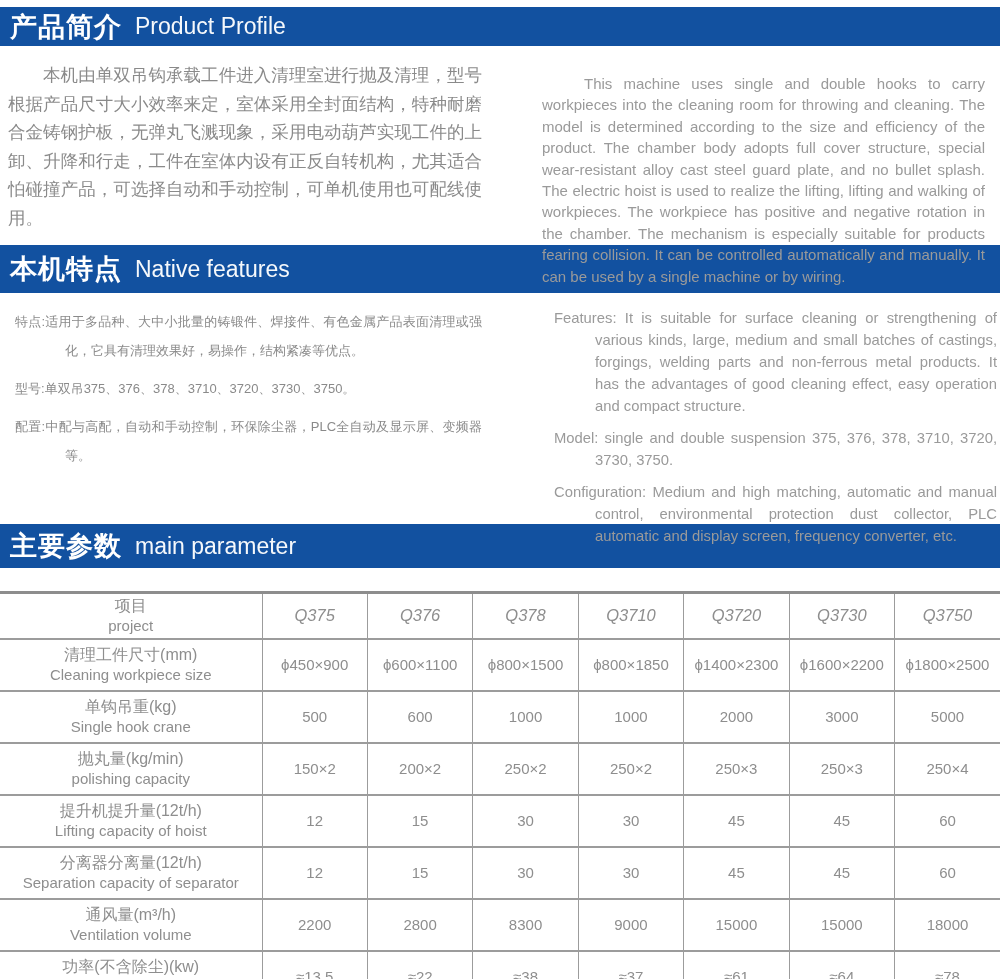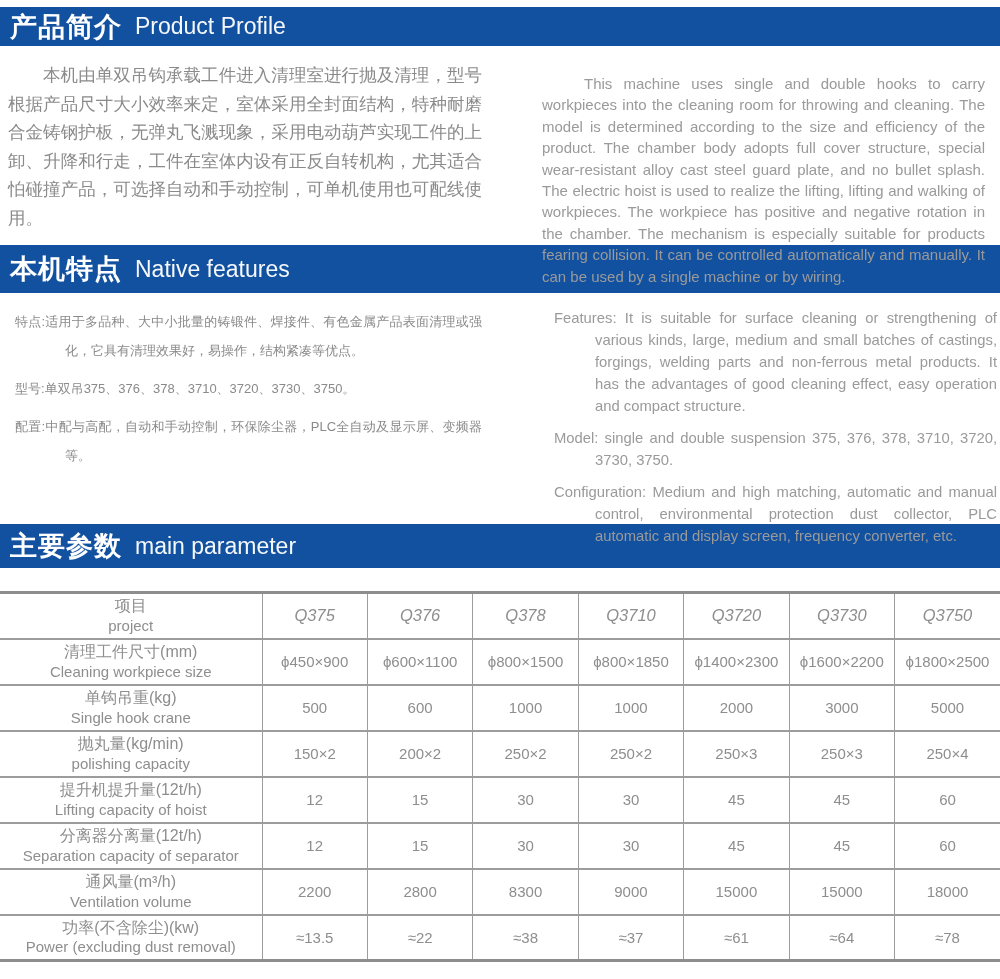--- a/index.html
+++ b/index.html
@@ -65,21 +65,21 @@
     border-top-width: 2px;
     border-bottom-width: 2px;
     text-align: center;
     vertical-align: middle;
     color: #8e8e8e;
     padding: 2px;
   }
   table.params td:first-child { border-left: none; }
   table.params td:last-child { border-right: none; }
   tr.head-row { height: 44px; }
-  tr.data-row { height: 46px; }
+  tr.data-row { height: 52px; }
   td .zh { font-size: 16px; line-height: 1.3; }
   td .en { font-size: 15px; line-height: 1.25; }
   td.model-cell { font-size: 16.5px; font-style: italic; }
   td.value-cell { font-size: 15px; }
 </style>
 </head>
 <body>
 
 <div>
 

